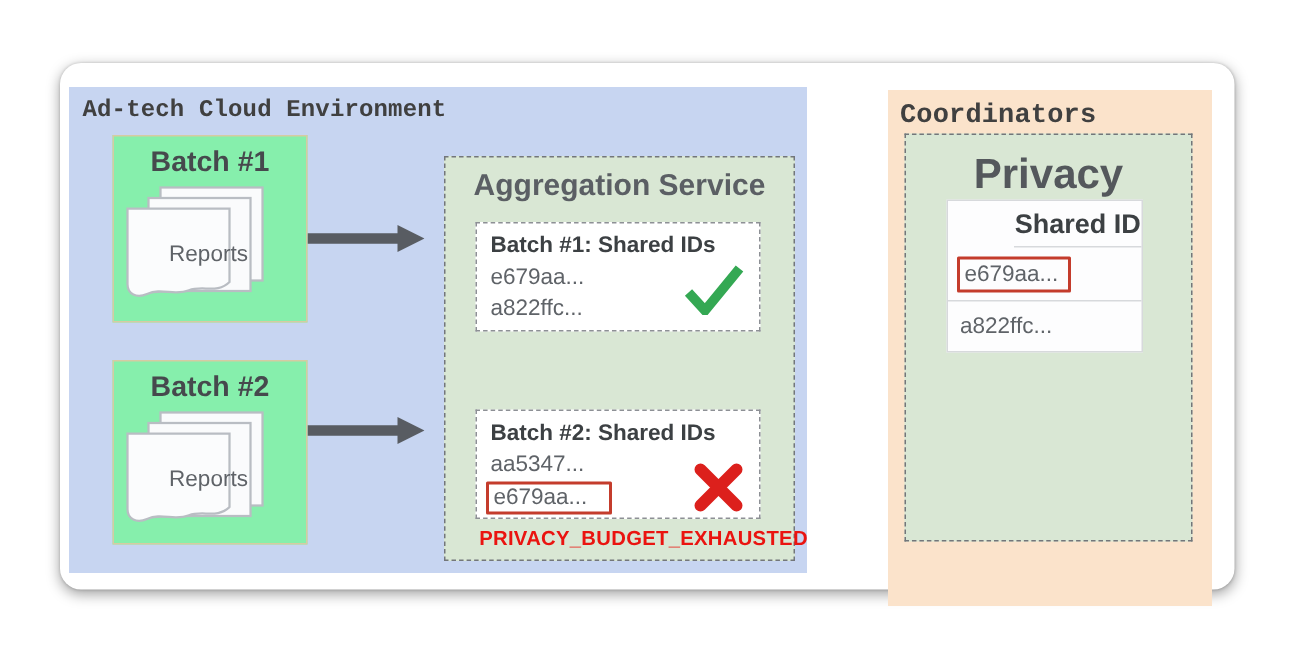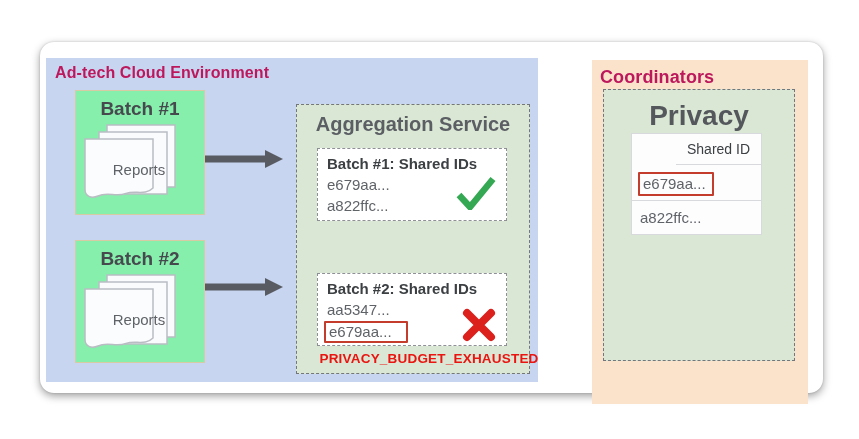--- a/index.html
+++ b/index.html
@@ -13,21 +13,21 @@
     background: #ffffff; border-radius: 14px;
     box-shadow: 0 3px 9px rgba(0,0,0,0.38), 0 0 2px rgba(0,0,0,0.18);
   }
   
   .adtech {
     position: absolute; left: 6px; top: 16px; width: 492px; height: 324px;
     background: #c7d5f1;
   }
   .panel-label {
     position: absolute; left: 9px; top: 6px;
-    font-size: 16px; font-weight: 700; color: #be185d; letter-spacing: 0.1px;
+    font-size: 16px; font-weight: 700; color: #404040; letter-spacing: 0.1px; font-family: Liberation Mono, monospace;
   }
   .batch-card {
     position: absolute; left: 29px; width: 130px;
     background: #86efac; border: 1.5px solid #d6cba2; box-sizing: border-box;
   }
   .batch1 { top: 32px; height: 125px; }
   .batch2 { top: 182px; height: 123px; }
   .batch-title {
     margin-top: 7px; text-align: center;
     font-size: 19px; font-weight: 700; color: #46494d;
@@ -82,21 +82,21 @@
   .privacy-title {
     margin-top: 10px; text-align: center;
     font-size: 28px; font-weight: 700; color: #54585c;
   }
   .id-table {
     position: absolute; left: 27px; top: 43px; width: 131px;
     background: #fdfdfe; border: 1px solid #d7d9dc; box-sizing: border-box;
   }
   .table-header {
     height: 30px; line-height: 30px; text-align: center;
-    font-size: 14px; font-weight: 400; color: #3c4043;
+    font-size: 18px; font-weight: 700; color: #3c4043;
     border-bottom: 1px solid #d7d9dc;
     margin-left: 44px;
   }
   .table-row {
     height: 33px; line-height: 33px; padding-left: 8px;
     font-size: 15px; color: #5f6368;
   }
   .table-row.row1 { height: 35px; line-height: 35px; border-bottom: 1px solid #d7d9dc; }
   .table-row .red-outline { line-height: 20px; vertical-align: middle; padding: 0 6px 0 3px; margin: 0 0 0 -2px; }
 </style>

